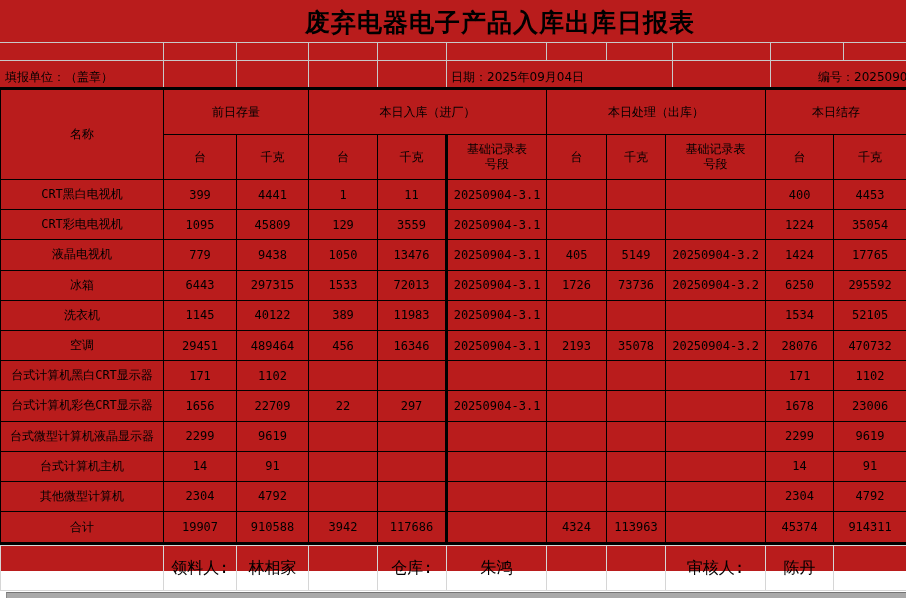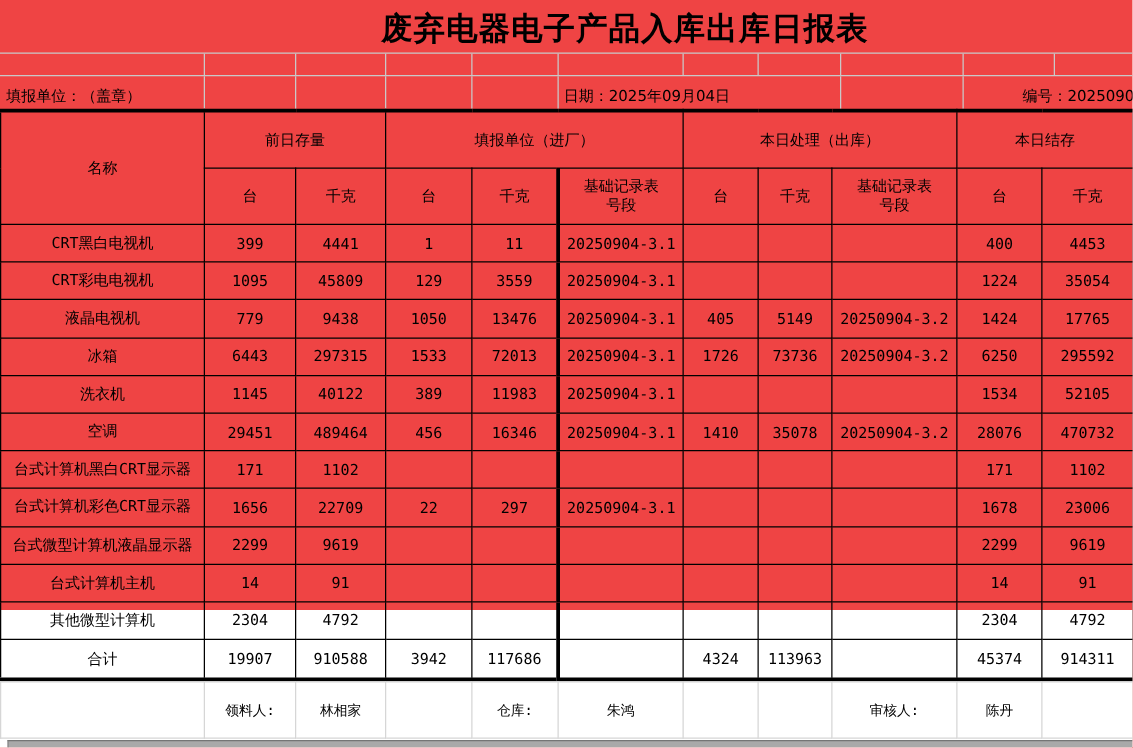--- a/index.html
+++ b/index.html
@@ -1,18 +1,18 @@
 <!DOCTYPE html>
 <html><head>
 <meta charset="utf-8">
 <style>
   html,body{margin:0;padding:0;background:#ffffff;}
   body{width:906px;height:598px;overflow:hidden;
        font-family:"DejaVu Sans","Liberation Sans",sans-serif;color:#000;}
-  .screen{position:relative;width:906px;height:488px;background:#ef4444;}
+  .screen{position:relative;width:906px;height:571px;background:#b91c1c;}
 
   .title{position:absolute;top:6px;left:0;width:1000px;text-align:center;
          font-size:25px;font-weight:bold;letter-spacing:1px;white-space:nowrap;}
 
   
   .gh{position:absolute;left:0;width:906px;height:1px;background:#c9c9c9;}
   .gv{position:absolute;width:1px;background:#c9c9c9;}
 
   .info-text{position:absolute;top:69px;font-size:12px;white-space:nowrap;line-height:16px;}
   .info-unit{left:5px;text-align:center;}
@@ -23,21 +23,21 @@
   .main{position:absolute;top:87px;left:0;width:906px;height:458px;
         border-top:3px solid #000;border-bottom:3px solid #000;
         font-size:12px;}
   .main th,.main td{border:1px solid #000;text-align:center;vertical-align:middle;
         padding:0 2px;overflow:hidden;white-space:nowrap;font-weight:normal;
         font-family:"DejaVu Sans Mono","DejaVu Sans",monospace;}
   .main thead th{height:44px;font-family:Liberation Serif, serif;}
   .bl-thick{border-left:3px solid #000 !important;}
   .rec-head span{display:inline-block;max-width:68px;white-space:normal;line-height:15px;}
 
-  .sig{position:absolute;top:545px;left:0;width:906px;height:46px;font-size:11px;}
+  .sig{position:absolute;top:545px;left:0;width:906px;height:46px;font-size:16px;}
   .sig td{border:1px solid #d6d6d6;text-align:center;vertical-align:middle;
         padding:0 2px;overflow:hidden;white-space:nowrap;
         font-family:"DejaVu Sans Mono","DejaVu Sans",monospace;}
 
   .scrollbar{position:absolute;left:6px;top:592px;width:900px;height:6px;
         background:#a9a9a9;border-top:1px solid #757575;border-left:1px solid #8a8a8a;
         box-sizing:border-box;}
 </style>
 </head>
 <body>
@@ -83,21 +83,21 @@
       <col style="width:60px">
         <col style="width:59px">
         <col style="width:100px">
       <col style="width:68px">
         <col style="width:73px">
     </colgroup>
     <thead>
       <tr>
         <th rowspan="2">名称</th>
         <th colspan="2">前日存量</th>
-        <th colspan="3">填报单位（进厂）</th>
+        <th colspan="3">本日入库（进厂）</th>
         <th colspan="3">本日处理（出库）</th>
         <th colspan="2">本日结存</th>
       </tr>
       <tr>
         <th>台</th>
         <th>千克</th>
         <th>台</th>
         <th>千克</th>
         <th class="bl-thick rec-head"><span>基础记录表号段</span></th>
         <th>台</th>
@@ -178,21 +178,21 @@
     <td>52105</td>
   </tr>
 
   <tr>
     <td>空调</td>
     <td>29451</td>
     <td>489464</td>
     <td>456</td>
     <td>16346</td>
     <td class="bl-thick">20250904-3.1</td>
-    <td>1410</td>
+    <td>2193</td>
     <td>35078</td>
     <td>20250904-3.2</td>
     <td>28076</td>
     <td>470732</td>
   </tr>
 
   <tr>
     <td>台式计算机黑白CRT显示器</td>
     <td>171</td>
     <td>1102</td>

